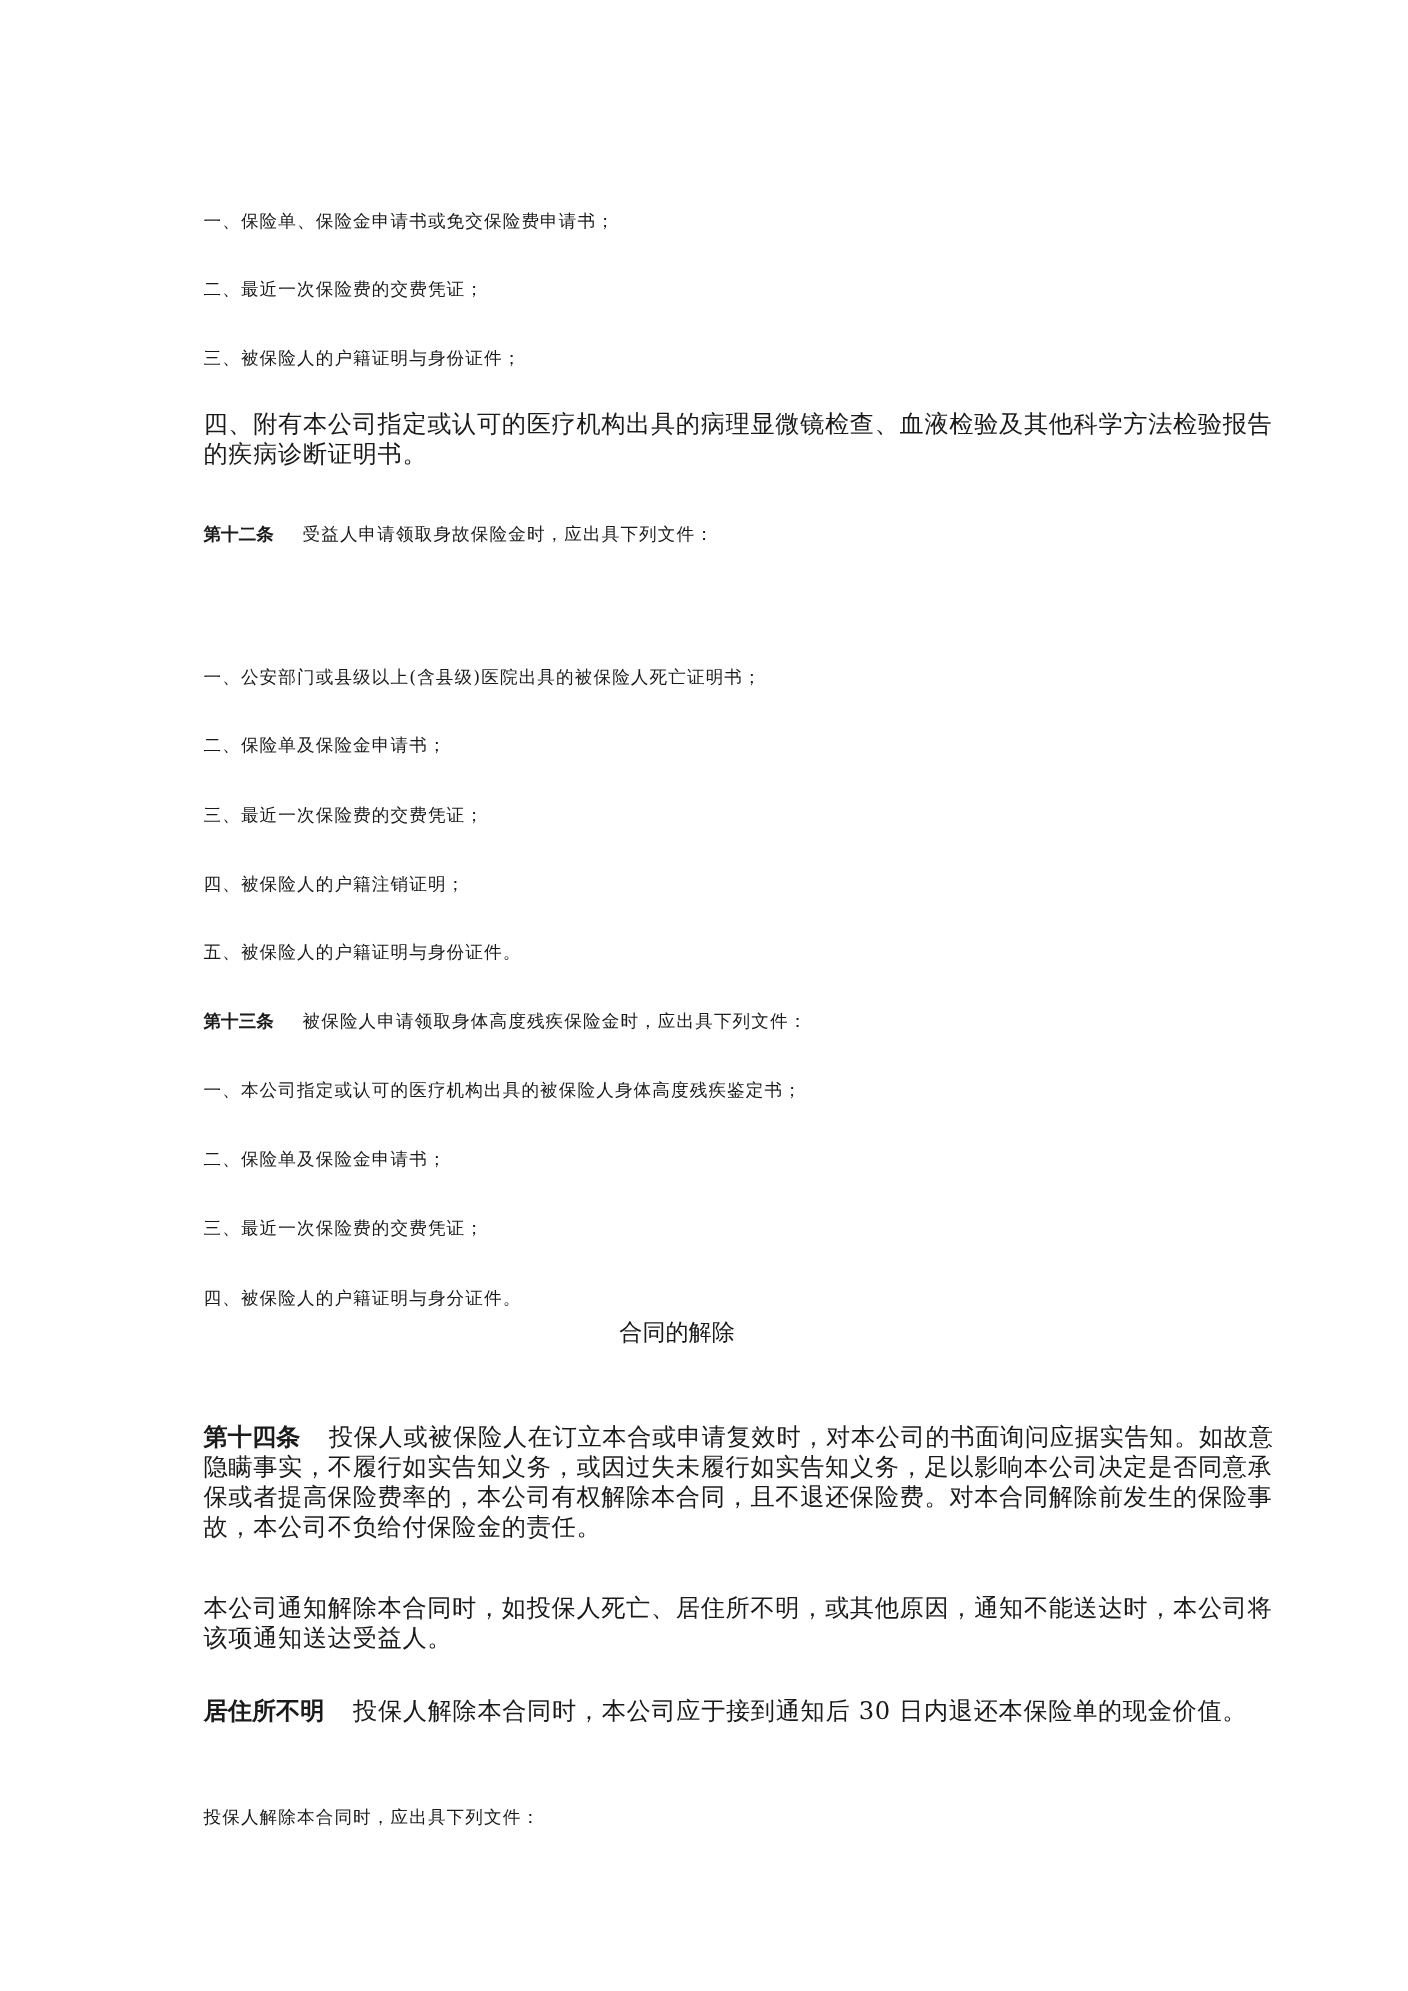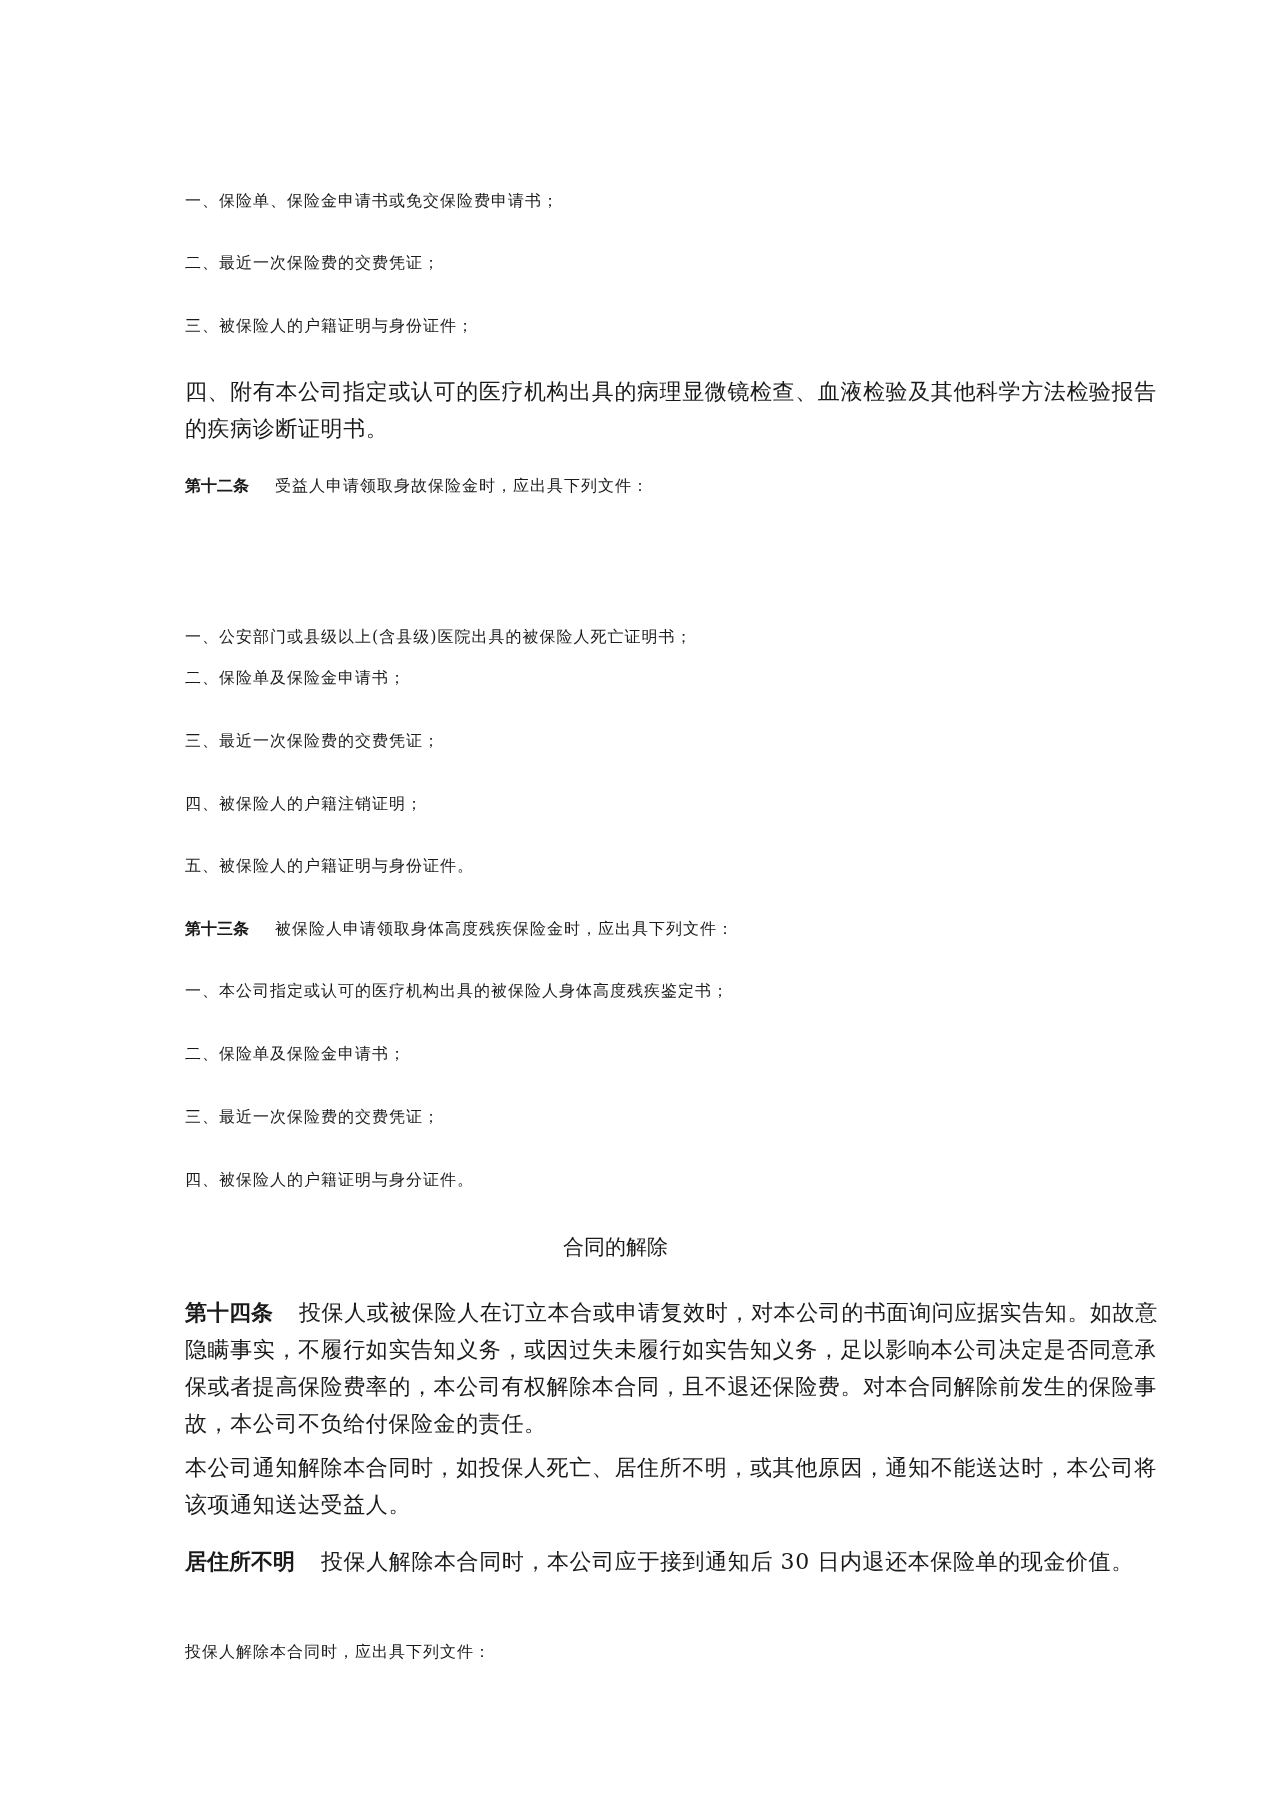--- a/index.html
+++ b/index.html
@@ -1,37 +1,37 @@
 <!DOCTYPE html>
 <html><head>
 <meta charset="utf-8">
 <style>
   html, body { margin:0; padding:0; background:#ffffff; }
   body { width:1280px; height:1810px; position:relative; overflow:hidden;
          font-family: "DejaVu Serif", "Liberation Serif", serif; color:#1a1a1a; }
   .line { position:absolute; left:185px; font-size:16px; line-height:31px; white-space:nowrap; letter-spacing:1px; }
-  .wrap { position:absolute; left:185px; width:990px; font-size:22px; line-height:37px; letter-spacing:0.6px; }
+  .wrap { position:absolute; left:185px; width:990px; font-size:22px; line-height:27px; letter-spacing:0.6px; }
   .art { font-family: "DejaVu Sans", "Liberation Sans", sans-serif; font-weight:bold; margin-right:26px; letter-spacing:0; }
-  .heading { position:absolute; left:0; width:1231px; text-align:center; top:1232px;
+  .heading { position:absolute; left:0; width:1231px; text-align:center; top:1196px;
              font-family:"DejaVu Sans","Liberation Sans",sans-serif; font-size:21px; line-height:31px; }
 </style>
 </head>
 <body>
 
 <div>
   <div class="line" style="top:185px">一、保险单、保险金申请书或免交保险费申请书；</div>
   <div class="line" style="top:247px">二、最近一次保险费的交费凭证；</div>
   <div class="line" style="top:310px">三、被保险人的户籍证明与身份证件；</div>
   <div class="wrap" style="top:373px">四、附有本公司指定或认可的医疗机构出具的病理显微镜检查、血液检验及其他科学方法检验报告的疾病诊断证明书。</div>
 
   <div class="line" style="top:470px">
     <span class="art">第十二条</span><span>受益人申请领取身故保险金时，应出具下列文件：</span>
   </div>
 
-  <div class="line" style="top:621px">一、公安部门或县级以上(含县级)医院出具的被保险人死亡证明书；</div>
+  <div class="line" style="top:600px">一、公安部门或县级以上(含县级)医院出具的被保险人死亡证明书；</div>
   <div class="line" style="top:662px">二、保险单及保险金申请书；</div>
   <div class="line" style="top:725px">三、最近一次保险费的交费凭证；</div>
   <div class="line" style="top:788px">四、被保险人的户籍注销证明；</div>
   <div class="line" style="top:850px">五、被保险人的户籍证明与身份证件。</div>
 
   <div class="line" style="top:913px">
     <span class="art">第十三条</span><span>被保险人申请领取身体高度残疾保险金时，应出具下列文件：</span>
   </div>
 
   <div class="line" style="top:975px">一、本公司指定或认可的医疗机构出具的被保险人身体高度残疾鉴定书；</div>

